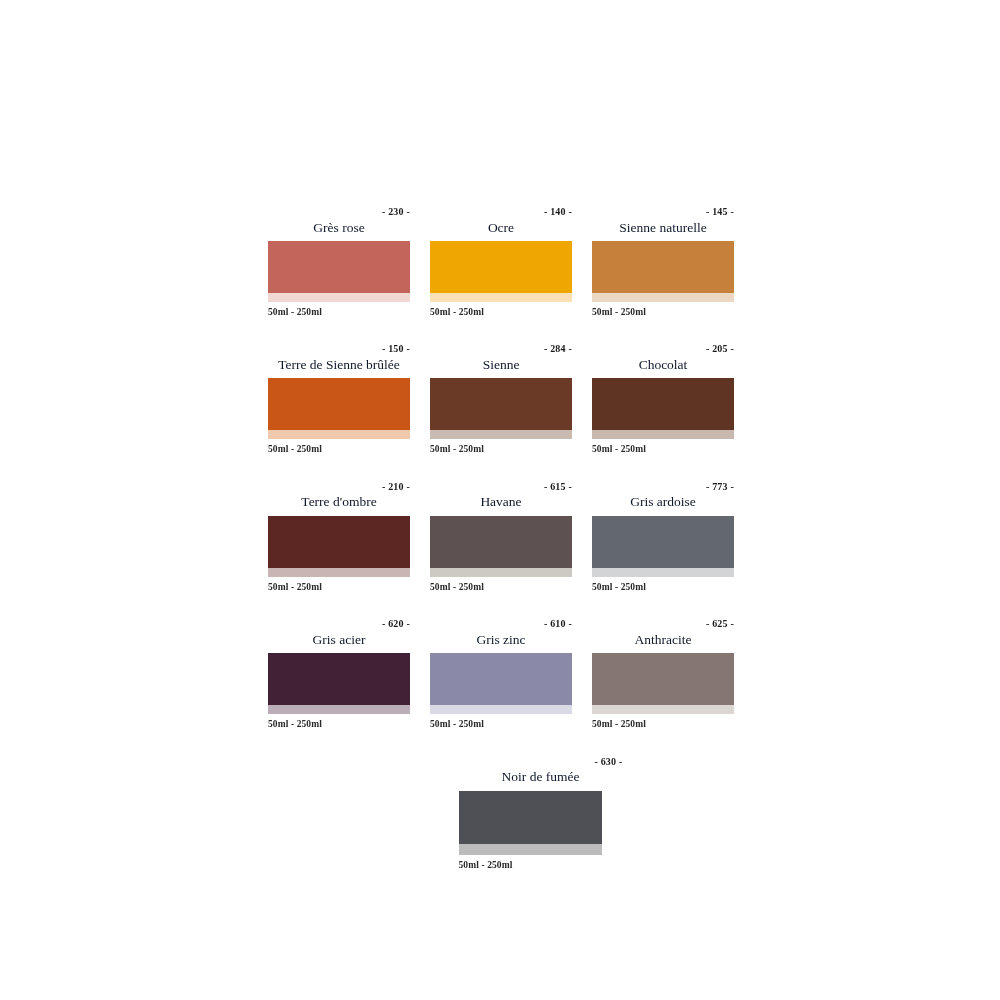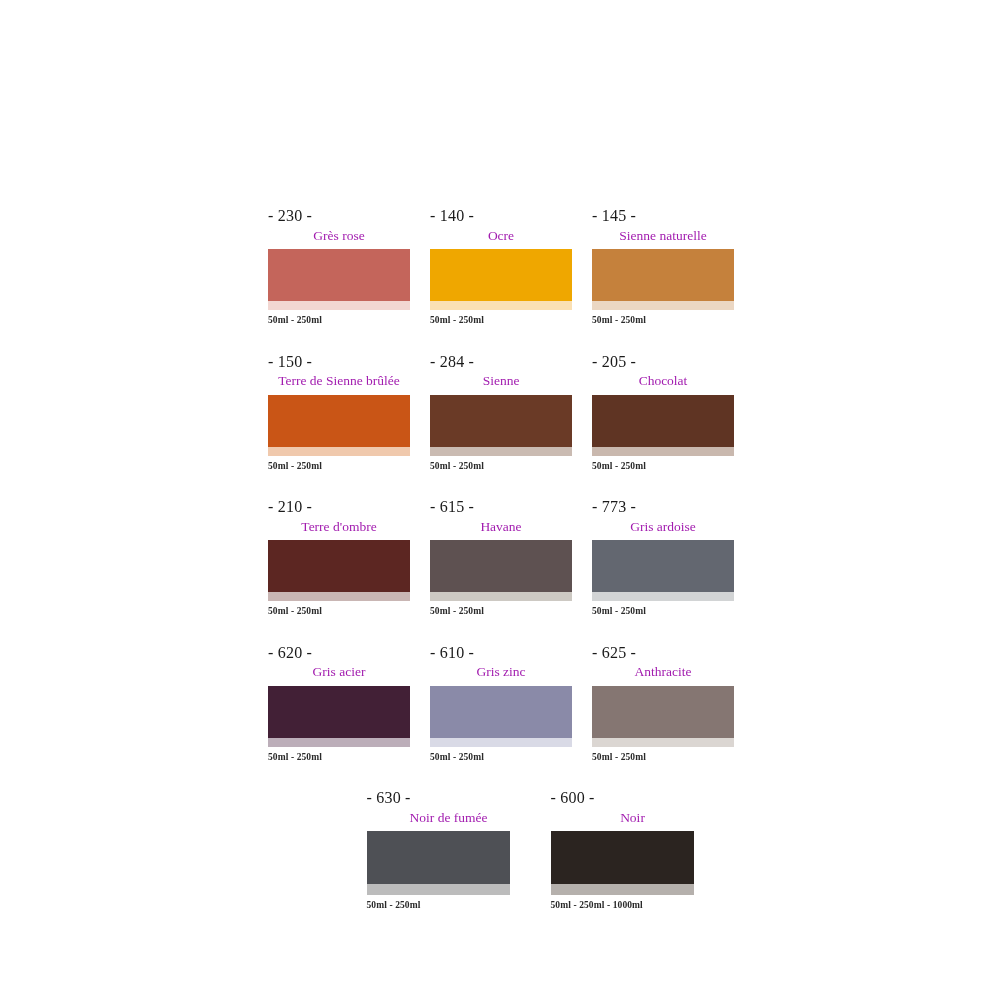--- a/index.html
+++ b/index.html
@@ -42,34 +42,34 @@
   }
 
   .swatch-card {
     width: 142px;
     display: flex;
     flex-direction: column;
     align-items: stretch;
   }
 
   .swatch-code {
-    text-align: left;
-    font-size: 16px;
-    font-weight: normal;
+    text-align: right;
+    font-size: 10px;
+    font-weight: bold;
     letter-spacing: 0.2px;
     color: #1a1a1a;
     line-height: 1.35;
     white-space: nowrap;
   }
 
   .swatch-name {
     text-align: center;
     font-size: 13.5px;
     font-weight: normal;
-    color: #a21caf;
+    color: #0f172a;
     line-height: 1.3;
     white-space: nowrap;
     margin-bottom: 5px;
   }
 
   .swatch-chip {
     width: 142px;
     height: 52px;
     display: block;
   }
@@ -194,22 +194,15 @@
         </div>
       </div>
       <div class="swatch-row row-last">
         <div class="swatch-card">
           <div class="swatch-code">- 630 -</div>
           <div class="swatch-name">Noir de fumée</div>
           <div class="swatch-chip" style="background: rgb(78, 80, 85);"></div>
           <div class="swatch-tint" style="background: rgb(188, 188, 188);"></div>
           <div class="swatch-sizes">50ml - 250ml</div>
         </div>
-        <div class="swatch-card">
-          <div class="swatch-code">- 600 -</div>
-          <div class="swatch-name">Noir</div>
-          <div class="swatch-chip" style="background: rgb(43, 36, 32);"></div>
-          <div class="swatch-tint" style="background: rgb(181, 176, 172);"></div>
-          <div class="swatch-sizes">50ml - 250ml - 1000ml</div>
-        </div>
       </div>
     </div>
 </div>
 
 </body></html>

